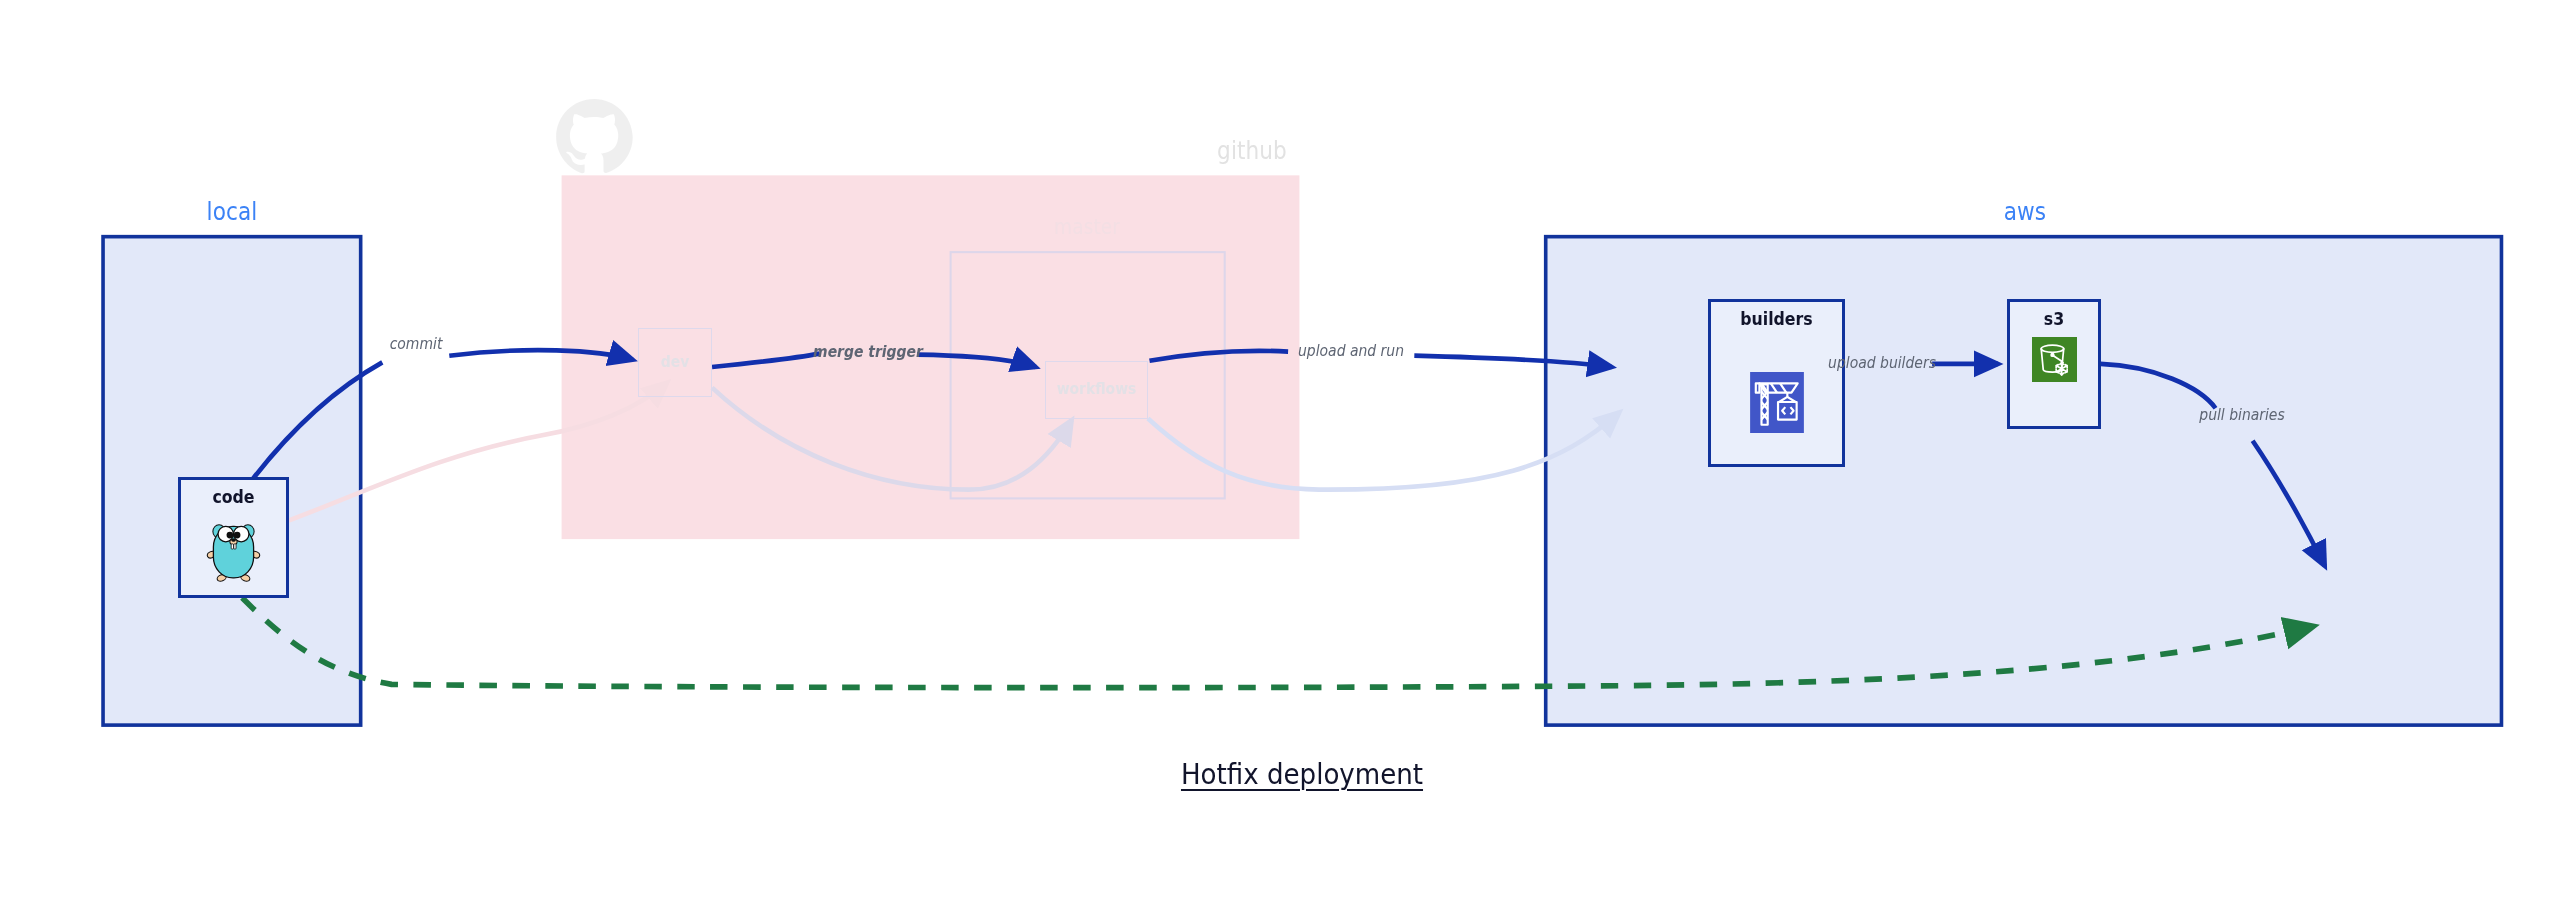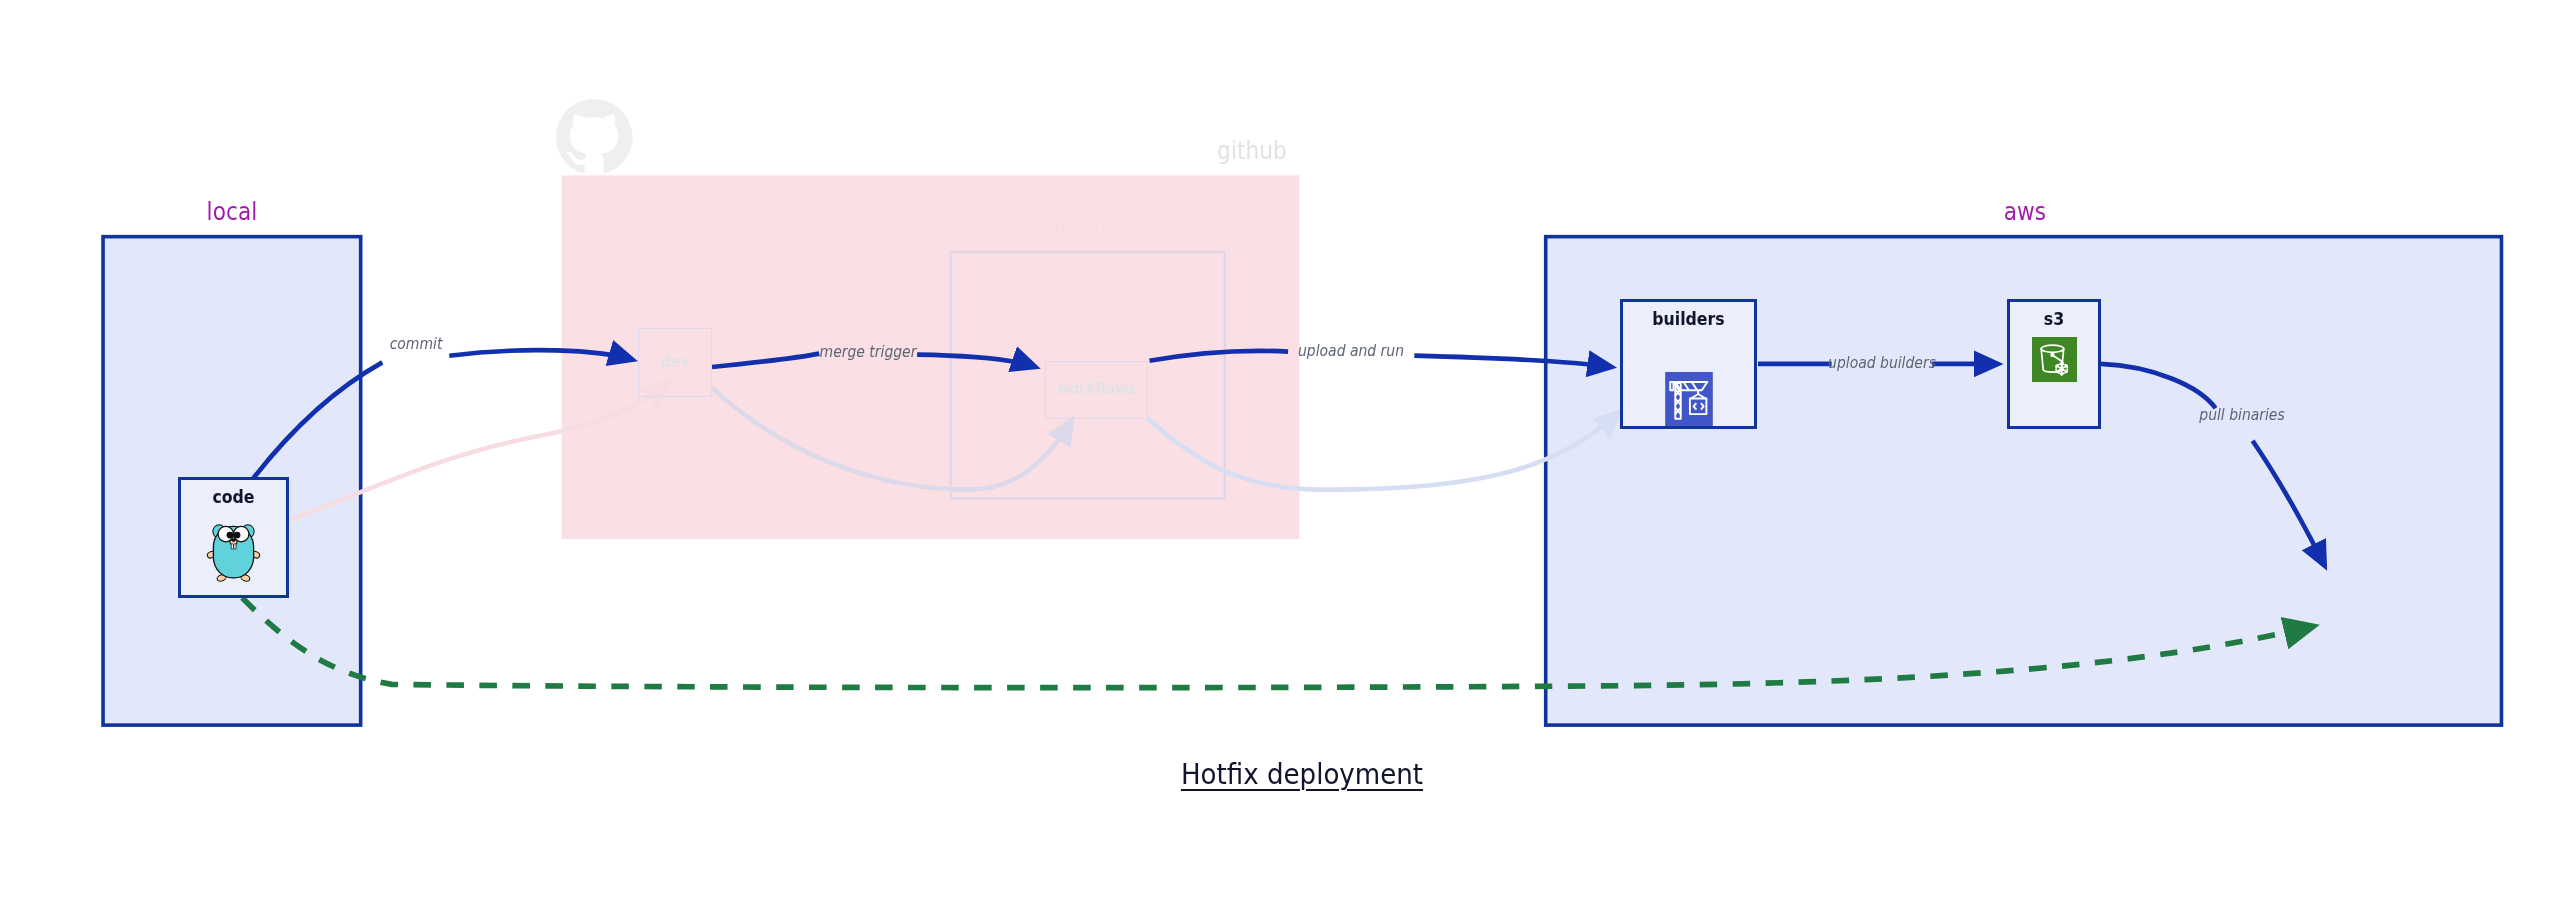--- a/index.html
+++ b/index.html
@@ -8,21 +8,21 @@
     font-family:"DejaVu Sans Condensed","Liberation Sans",sans-serif;
     width:2604px;height:902px;overflow:hidden;position:relative;
   }
   #stage{position:absolute;left:0;top:0;width:2604px;height:902px;}
   svg#diagram{position:absolute;left:0;top:0;width:2604px;height:902px;display:block;}
 
   
   .cluster-label{
     position:absolute;
     font-size:24px;
-    color:#a21caf;
+    color:#3b82f6;
     white-space:nowrap;
     transform:translateX(-50%);
     letter-spacing:0.1px;
   }
   .cluster-label.faded{color:#e2e2e2;}
 
   
   .node{
     position:absolute;
     background:#eaeffb;
@@ -177,21 +177,21 @@
   </div>
 
   <div class="node ghost" style="left:638px;top:328px;width:74px;height:69px;">
     <div class="node-title">dev</div>
   </div>
 
   <div class="node ghost" style="left:1045px;top:361px;width:103px;height:58px;">
     <div class="node-title">workflows</div>
   </div>
 
-  <div class="node" style="left:1620px;top:299px;width:137px;height:130px;gap:35px;">
+  <div class="node" style="left:1708px;top:299px;width:137px;height:168px;gap:35px;">
     <div class="node-title">builders</div>
     <svg class="node-icon" width="54" height="61" viewBox="0 0 104 118">
       <rect x="0" y="0" width="104" height="118" fill="#4156c8"></rect>
       <g fill="none" stroke="#ffffff" stroke-width="4.2" stroke-linejoin="round">
 
         <path d="M22 24 L22 102 L34 102 L34 24 Z"></path>
         <path d="M22 38 L34 52 M34 38 L22 52 M22 58 L34 72 M34 58 L22 72 M22 78 L34 92 M34 78 L22 92"></path>
 
         <path d="M11 22 L18 22 L18 40 L11 40 Z"></path>
 
@@ -223,21 +223,21 @@
           <path d="M-3.5 -8.5 L0 -12 L3.5 -8.5 M-3.5 8.5 L0 12 L3.5 8.5"></path>
           <path d="M-10.8 -1.5 L-10.4 -6 L-6.5 -8 M10.8 1.5 L10.4 6 L6.5 8"></path>
           <path d="M-6.5 8 L-10.4 6 L-10.8 1.5 M6.5 -8 L10.4 -6 L10.8 -1.5"></path>
         </g>
       </g>
     </svg>
   </div>
 
 
   <div class="edge-label" style="left:416px;top:345px;text-align:right;">commit</div>
-  <div class="edge-label" style="left:868px;top:353px;">merge trigger</div>
+  <div class="edge-label" style="left:868px;top:353px;font-weight:bold;">merge trigger</div>
   <div class="edge-label" style="left:1351px;top:352px;">upload and run</div>
   <div class="edge-label" style="left:1882px;top:364px;">upload builders</div>
   <div class="edge-label" style="left:2242px;top:416px;">pull binaries</div>
 
   <div class="diagram-title" style="left:1302px;top:757px;text-align:right;">Hotfix deployment</div>
 
 </div>
 
 
 </body></html>

